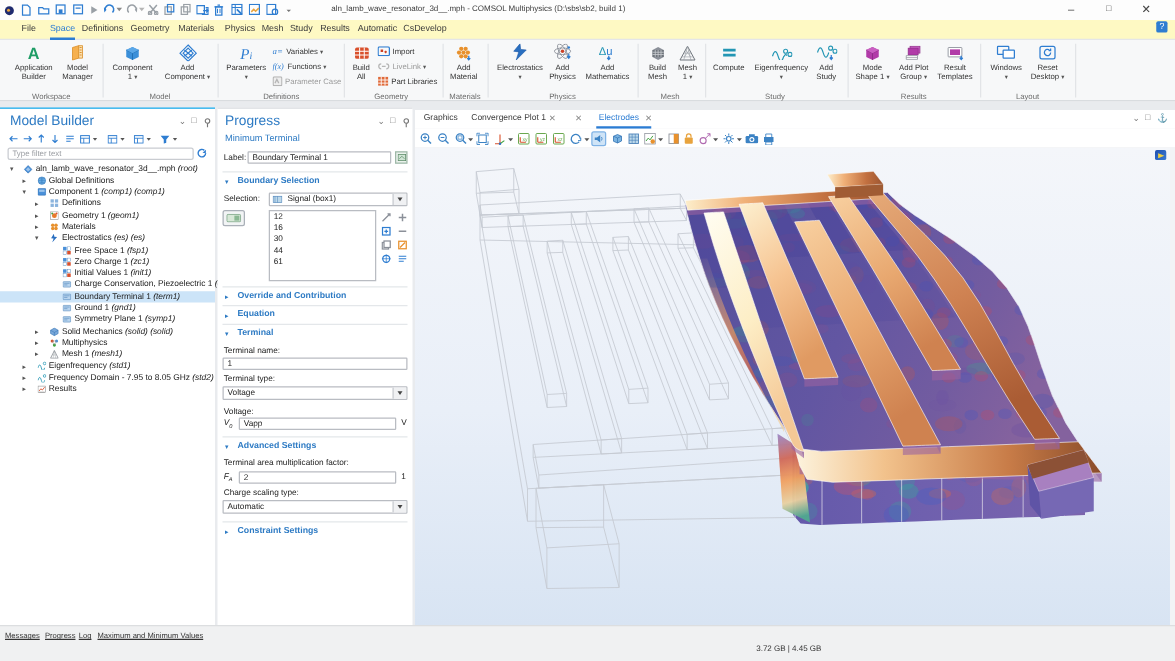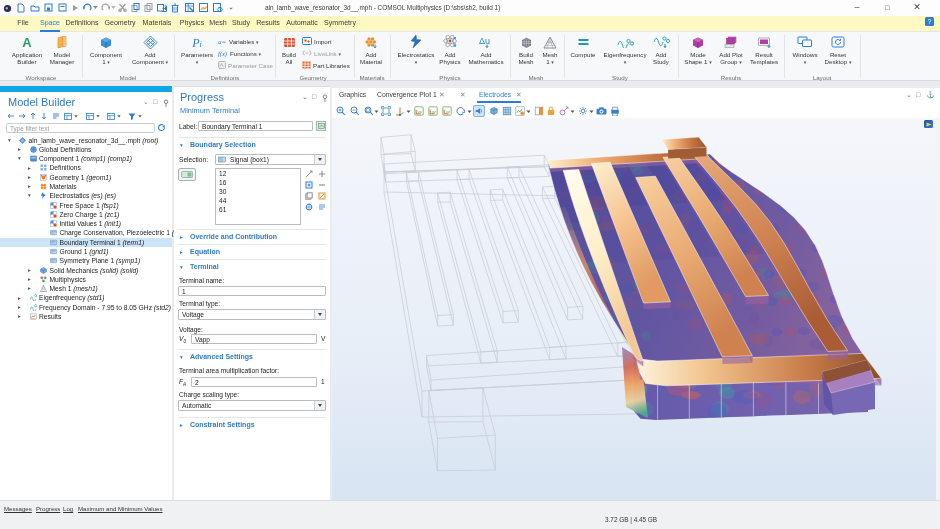--- a/index.html
+++ b/index.html
@@ -18,21 +18,21 @@
 #ribbon{position:absolute;left:0;top:32px;width:940px;height:49px;background:#f7f8f9;border-bottom:1px solid #d9dcdf;}
 .rsep{position:absolute;top:3px;height:43px;width:1px;background:#e2e4e7;}
 .rlabel{position:absolute;top:42px;font-size:6.2px;color:#6b6b6b;transform:translateX(-50%);white-space:nowrap;}
 .rbtn{position:absolute;text-align:center;transform:translateX(-50%);}
 .rbtn .ric{height:14px;display:flex;align-items:center;justify-content:center;}
 .rbtn .rtx{font-size:6.2px;color:#333;line-height:7.2px;margin-top:2px;white-space:nowrap;}
 .rrow{position:absolute;font-size:6.2px;color:#333;white-space:nowrap;display:flex;align-items:center;gap:2px;}
 .rrow.gray{color:#9a9a9a;}
 .dn{font-size:5px;color:#555;}
 
-#mb{position:absolute;left:0;top:86px;width:172px;height:414px;background:#ffffff;border-top:6px solid #0ea5e9;}
+#mb{position:absolute;left:0;top:86px;width:172px;height:414px;background:#ffffff;border-top:1px solid #0ea5e9;}
 #set{position:absolute;left:174px;top:86px;width:156px;height:414px;background:#ffffff;border-top:1px solid #d9dcdf;}
 .phead{position:absolute;font-size:11px;color:#2e7bc4;}
 .pico{position:absolute;color:#777;font-size:7px;}
 
 #filter{position:absolute;left:6px;top:31px;width:149px;height:10px;border:1px solid #c9ccd1;border-radius:2px;background:#fff;font-size:6.3px;color:#9a9da2;padding-left:3px;line-height:9px;}
 .trow{position:absolute;left:0;width:172px;height:9.3px;font-size:6.7px;color:#222;white-space:nowrap;}
 .trow.sel{background:#cce4f8;}
 .arr{position:absolute;font-size:5.5px;color:#555;top:1px;}
 .tico{position:absolute;top:1px;width:7px;height:7px;}
 .ttx{position:absolute;top:1px;}
@@ -144,21 +144,21 @@
       <div class="mi" style="left:23px">File</div>
       <div class="mi act" style="left:50px">Space</div>
       <div class="mi" style="left:82px">Definitions</div>
       <div class="mi" style="left:120px">Geometry</div>
       <div class="mi" style="left:157px">Materials</div>
       <div class="mi" style="left:192px">Physics</div>
       <div class="mi" style="left:218px">Mesh</div>
       <div class="mi" style="left:241px">Study</div>
       <div class="mi" style="left:268px">Results</div>
       <div class="mi" style="left:302px">Automatic</div>
-      <div class="mi" style="left:340px">Symmetry</div>
+      <div class="mi" style="left:340px">CsDevelop</div>
       <div id="homeline" style="left:40px;width:20px;"></div>
     </div>
     <div id="ribbon">
       <div class="rsep" style="left:82px"></div>
       <div class="rsep" style="left:174px"></div>
       <div class="rsep" style="left:275px"></div>
       <div class="rsep" style="left:354px"></div>
       <div class="rsep" style="left:390px"></div>
       <div class="rsep" style="left:510px"></div>
       <div class="rsep" style="left:564px"></div>

